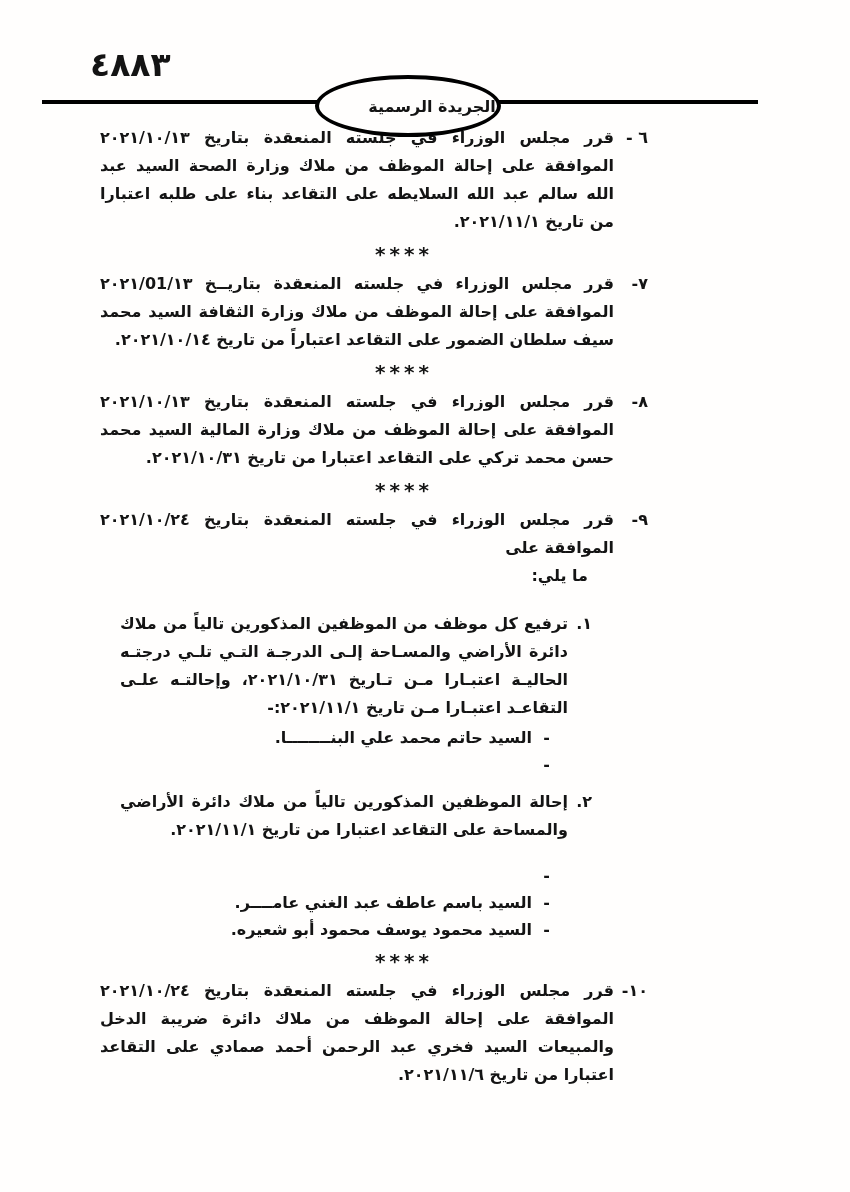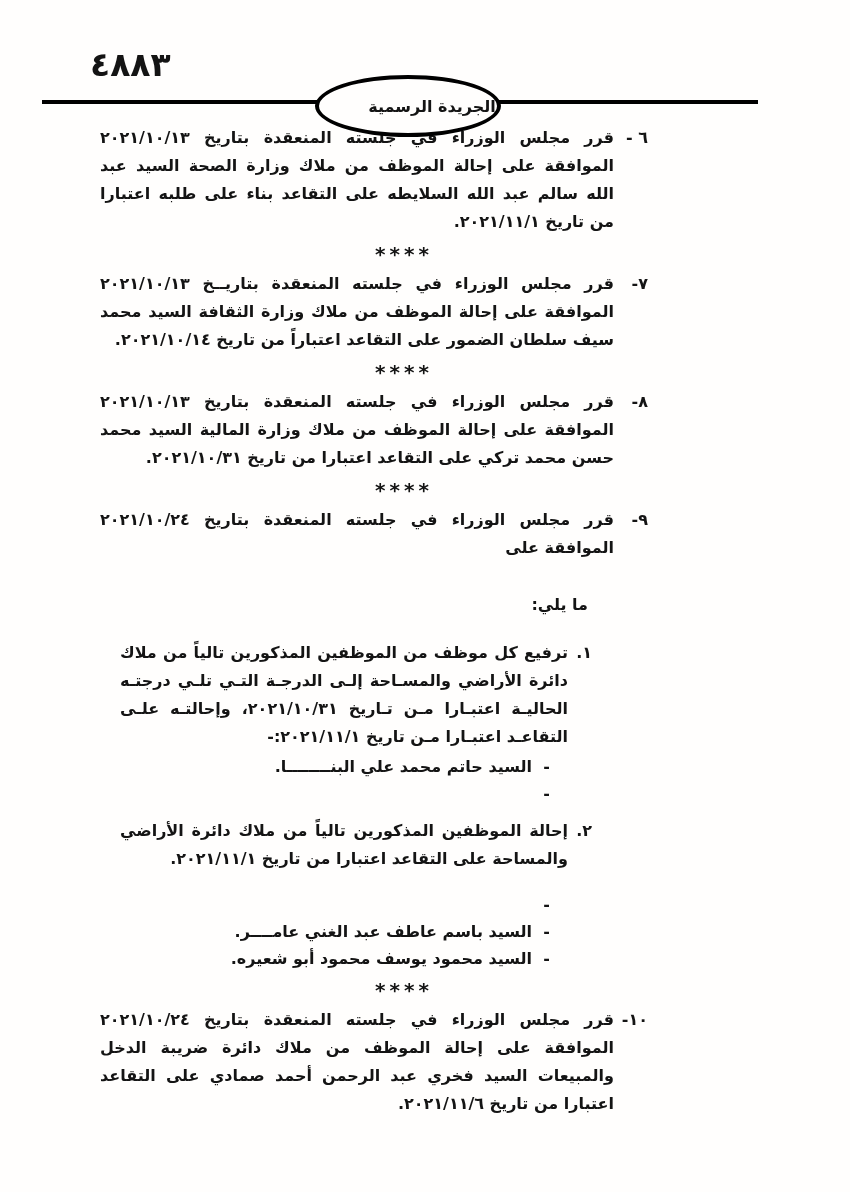--- a/index.html
+++ b/index.html
@@ -31,21 +31,21 @@
   }
   .title-ellipse span{font-size:16px;margin-left:48px;}
   
   .content{
     position:absolute;top:124px;right:202px;width:548px;
     font-size:16px;line-height:28px;
   }
   .item{display:flex;}
   .item .marker{flex:0 0 34px;white-space:nowrap;text-align:right;}
   .item .text{flex:1;text-align:justify;text-align-last:right;text-justify:inter-word;}
-  .follow-line{padding-right:26px;text-align:right;margin-top:29px;}
+  .follow-line{padding-right:26px;text-align:right;}
   .stars{
     margin-top:6px;height:20px;line-height:20px;
     text-align:center;font-size:20px;letter-spacing:4px;
     position:relative;right:-30px;
   }
   .item + .stars, .names + .stars{margin-top:8px;}
   .stars + .item{margin-top:6px;}
   .subitem{
     display:flex;margin:20px 56px 0 20px;
   }
@@ -73,21 +73,21 @@
 
     <div class="item">
       <span class="marker">٦ -</span>
       <div class="text">قرر مجلس الوزراء في جلسته المنعقدة بتاريخ ٢٠٢١/١٠/١٣ الموافقة على إحالة الموظف من ملاك وزارة الصحة السيد عبد الله سالم عبد الله السلايطه على التقاعد بناء على طلبه اعتبارا من تاريخ ٢٠٢١/١١/١.</div>
     </div>
 
     <div class="stars">****</div>
 
     <div class="item">
       <span class="marker">٧-</span>
-      <div class="text">قرر مجلس الوزراء في جلسته المنعقدة بتاريــخ ٢٠٢١/١٠/١٣ الموافقة على إحالة الموظف من ملاك وزارة الثقافة السيد محمد سيف سلطان الضمور على التقاعد اعتباراً من تاريخ ٢٠٢١/١٠/١٤.</div>
+      <div class="text">قرر مجلس الوزراء في جلسته المنعقدة بتاريــخ ٢٠٢١/01/١٣ الموافقة على إحالة الموظف من ملاك وزارة الثقافة السيد محمد سيف سلطان الضمور على التقاعد اعتباراً من تاريخ ٢٠٢١/١٠/١٤.</div>
     </div>
 
     <div class="stars">****</div>
 
     <div class="item">
       <span class="marker">٨-</span>
       <div class="text">قرر مجلس الوزراء في جلسته المنعقدة بتاريخ ٢٠٢١/١٠/١٣ الموافقة على إحالة الموظف من ملاك وزارة المالية السيد محمد حسن محمد تركي على التقاعد اعتبارا من تاريخ ٢٠٢١/١٠/٣١.</div>
     </div>
 
     <div class="stars">****</div>

